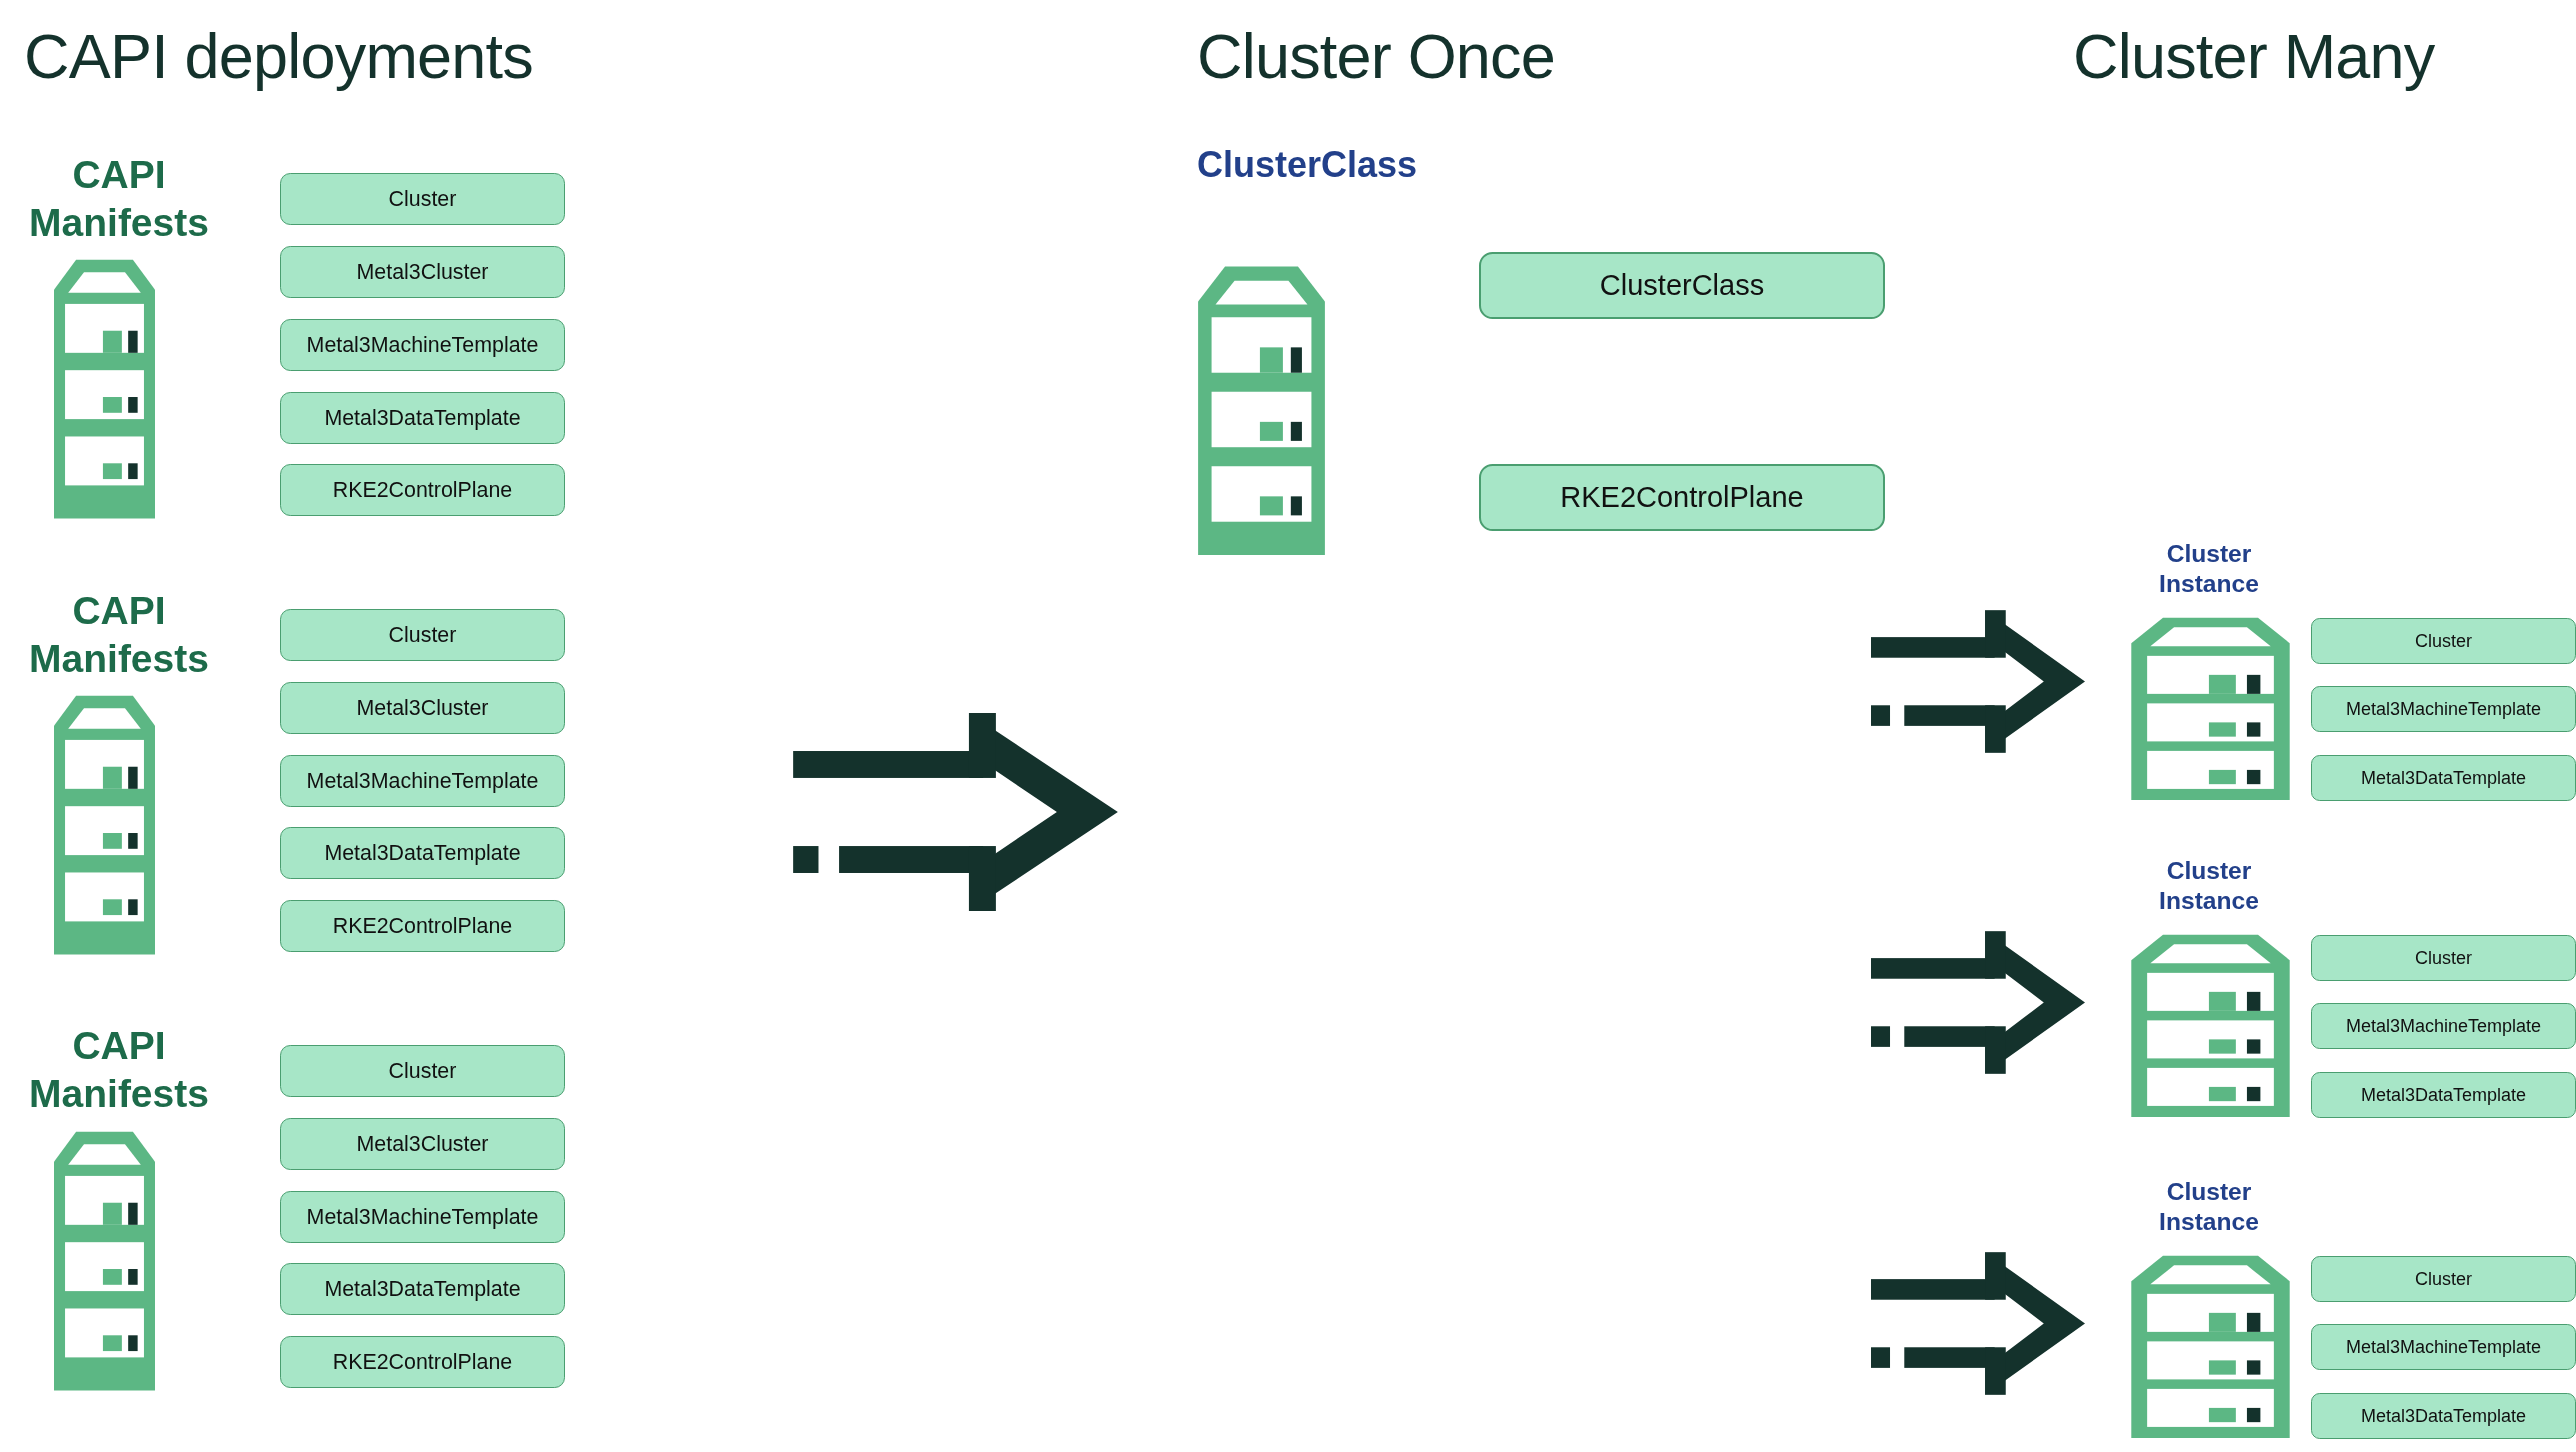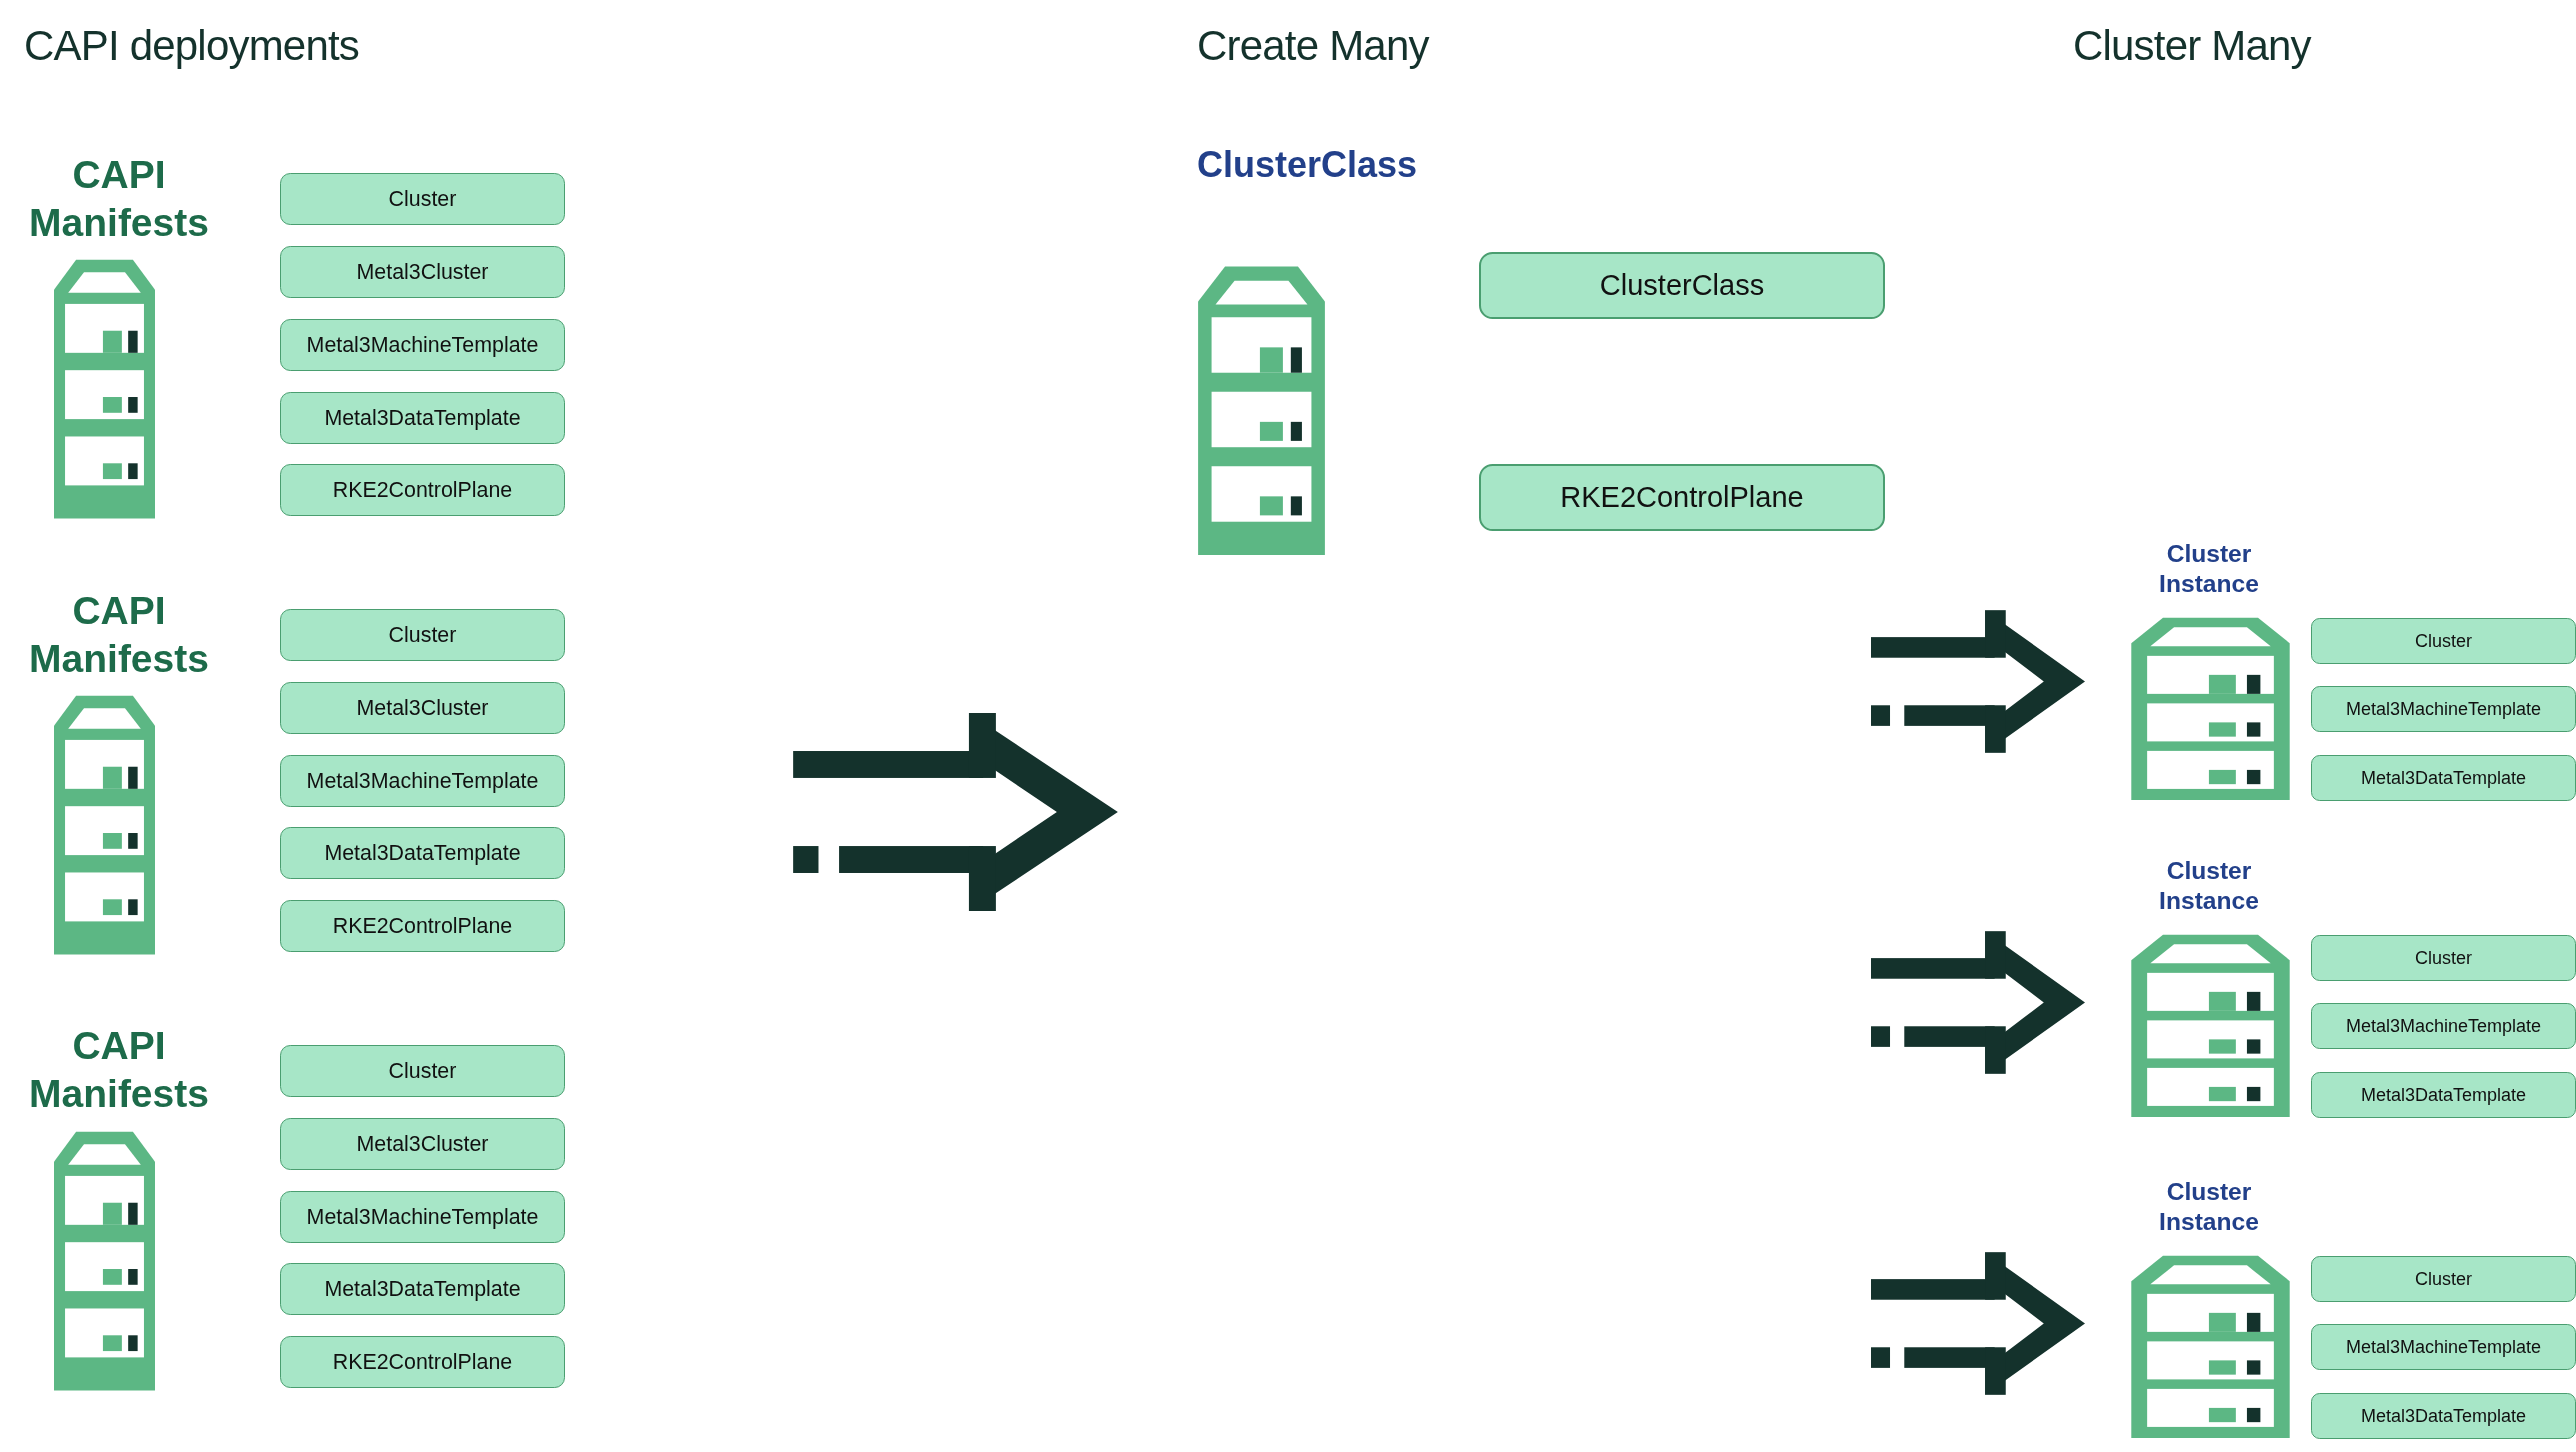--- a/index.html
+++ b/index.html
@@ -17,21 +17,21 @@
     background:#ffffff;
     font-family:"Liberation Sans", sans-serif;
     position:relative;
     overflow:hidden;
   }
   .stage{position:absolute;inset:0;}
 
   
   .col-title{
     position:absolute;
-    font-size:42px;
+    font-size:63px;
     font-weight:400;
     color:var(--dark);
     letter-spacing:-0.8px;
     white-space:nowrap;
     line-height:1;
   }
   #title-capi{left:24px;top:25px;}
   #title-create{left:1197px;top:25px;}
   #title-deploy{left:2073px;top:25px;}
 
@@ -83,21 +83,21 @@
   
   .arrow{position:absolute;}
   .arrow svg{display:block;width:100%;height:100%;}
 </style>
 </head>
 <body>
 
 <div class="stage">
 
   <div class="col-title" id="title-capi">CAPI deployments</div>
-  <div class="col-title" id="title-create">Create Many</div>
+  <div class="col-title" id="title-create">Cluster Once</div>
   <div class="col-title" id="title-deploy">Cluster Many</div>
   <div class="sub-title" id="sub-clusterclass">ClusterClass</div>
 
   <div class="group-label" style="left:16px;top:151px;">
     <div>CAPI</div>
     <div>Manifests</div>
   </div>
 
   <div class="rack" style="left:54px;top:234px;width:101px;height:285px;">
     <svg viewBox="0 0 128 360" xmlns="http://www.w3.org/2000/svg" aria-hidden="true">

